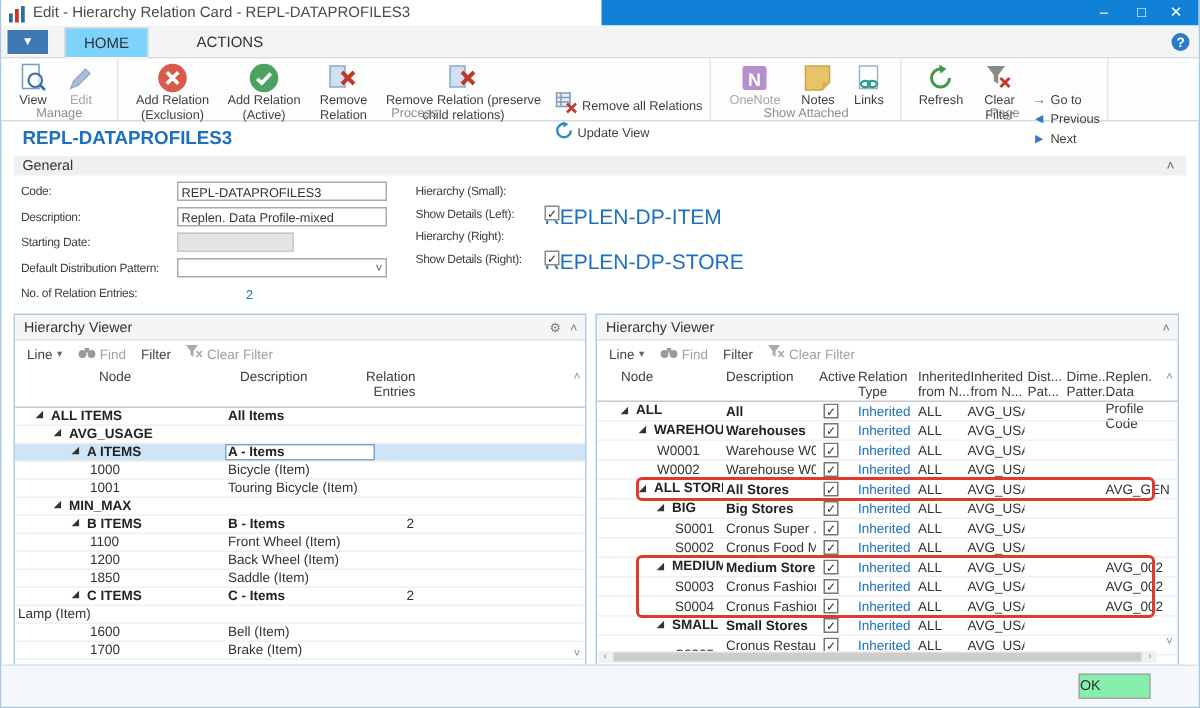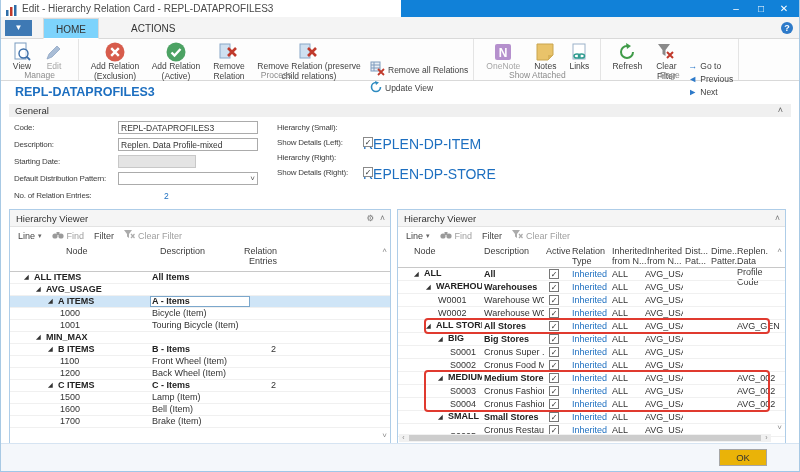--- a/index.html
+++ b/index.html
@@ -96,22 +96,22 @@
     font-size:8px; line-height:9px; text-align:center; color:#333; }
   .cell.rel { color:var(--accent,#1d6fc0); }
   .hl-box { position:absolute; border:2px solid var(--hlred,#e03a2f); border-radius:4px; pointer-events:none; }
 
   .hscroll { position:absolute; left:1px; right:14px; bottom:1px; height:8px; background:#f1f1f1; }
   .hs-arrow { position:absolute; top:0; width:9px; height:8px; font-size:7px; line-height:8px; text-align:center; color:#8a8a8a; }
   .hs-thumb { position:absolute; left:10px; right:10px; top:1px; bottom:1px; background:#cdcdcd; }
 
   
   .footer { position:absolute; left:0; right:0; bottom:0; height:28px; background:#f4f7fb; border-top:1px solid #d6e4f2; }
-  .ok-btn { position:absolute; right:32px; top:5px; width:48px; height:17px; background:#eab308;
-    border:1px solid #a6a6a6; font-size:9.5px; color:#333; text-align:center; line-height:15px; }
+  .ok-btn { position:absolute; right:32px; top:5px; width:48px; height:17px; background:#86efac;
+    border:1px solid #a6a6a6; font-size:9.5px; color:#333; text-align:left; line-height:15px; }
 </style>
 </head>
 <body>
 
 <div class="window">
 
   <div class="titlebar">
     <span class="app-icon">
       <svg width="12" height="12">
           <rect x="0" y="5" width="2.5" height="6" fill="#2d6da8"></rect>
@@ -429,28 +429,33 @@
           <div class="cell desc">Front Wheel (Item)</div>
           <div class="cell entries"></div>
           <div class="cell"></div>
         </div>
         <div class="grow">
           <div class="cell node" style="padding-left: 50px;"><span>1200</span></div>
           <div class="cell desc">Back Wheel (Item)</div>
           <div class="cell entries"></div>
           <div class="cell"></div>
         </div>
+        <div class="grow">
+          <div class="cell node" style="padding-left: 50px;"><span>1850</span></div>
+          <div class="cell desc">Saddle (Item)</div>
+          <div class="cell entries"></div>
+          <div class="cell"></div>
+        </div>
         <div class="grow bold">
           <div class="cell node" style="padding-left: 38px;"><span class="expander">◢</span><span>C ITEMS</span></div>
           <div class="cell desc">C - Items</div>
           <div class="cell entries">2</div>
           <div class="cell"></div>
         </div>
         <div class="grow">
-          <div class="cell node" style="padding-left: 50px;"><span>1500</span></div>
           <div class="cell desc">Lamp (Item)</div>
           <div class="cell entries"></div>
           <div class="cell"></div>
         </div>
         <div class="grow">
           <div class="cell node" style="padding-left: 50px;"><span>1600</span></div>
           <div class="cell desc">Bell (Item)</div>
           <div class="cell entries"></div>
           <div class="cell"></div>
         </div>

